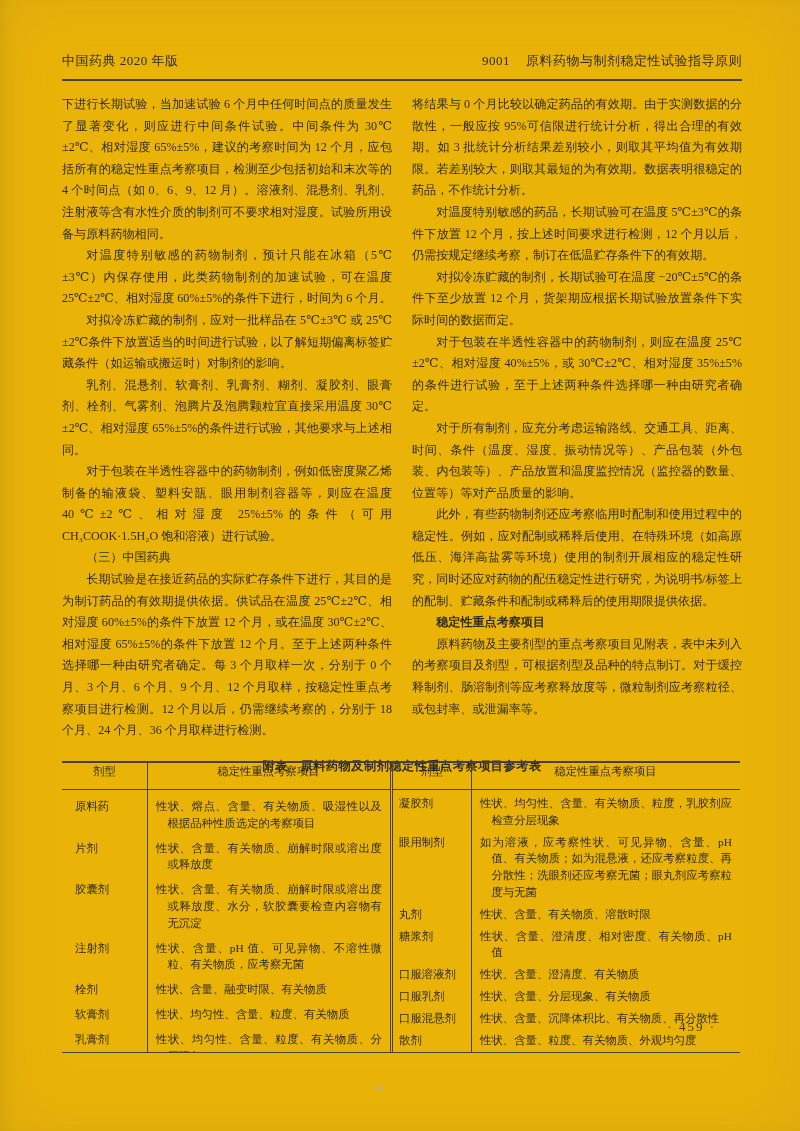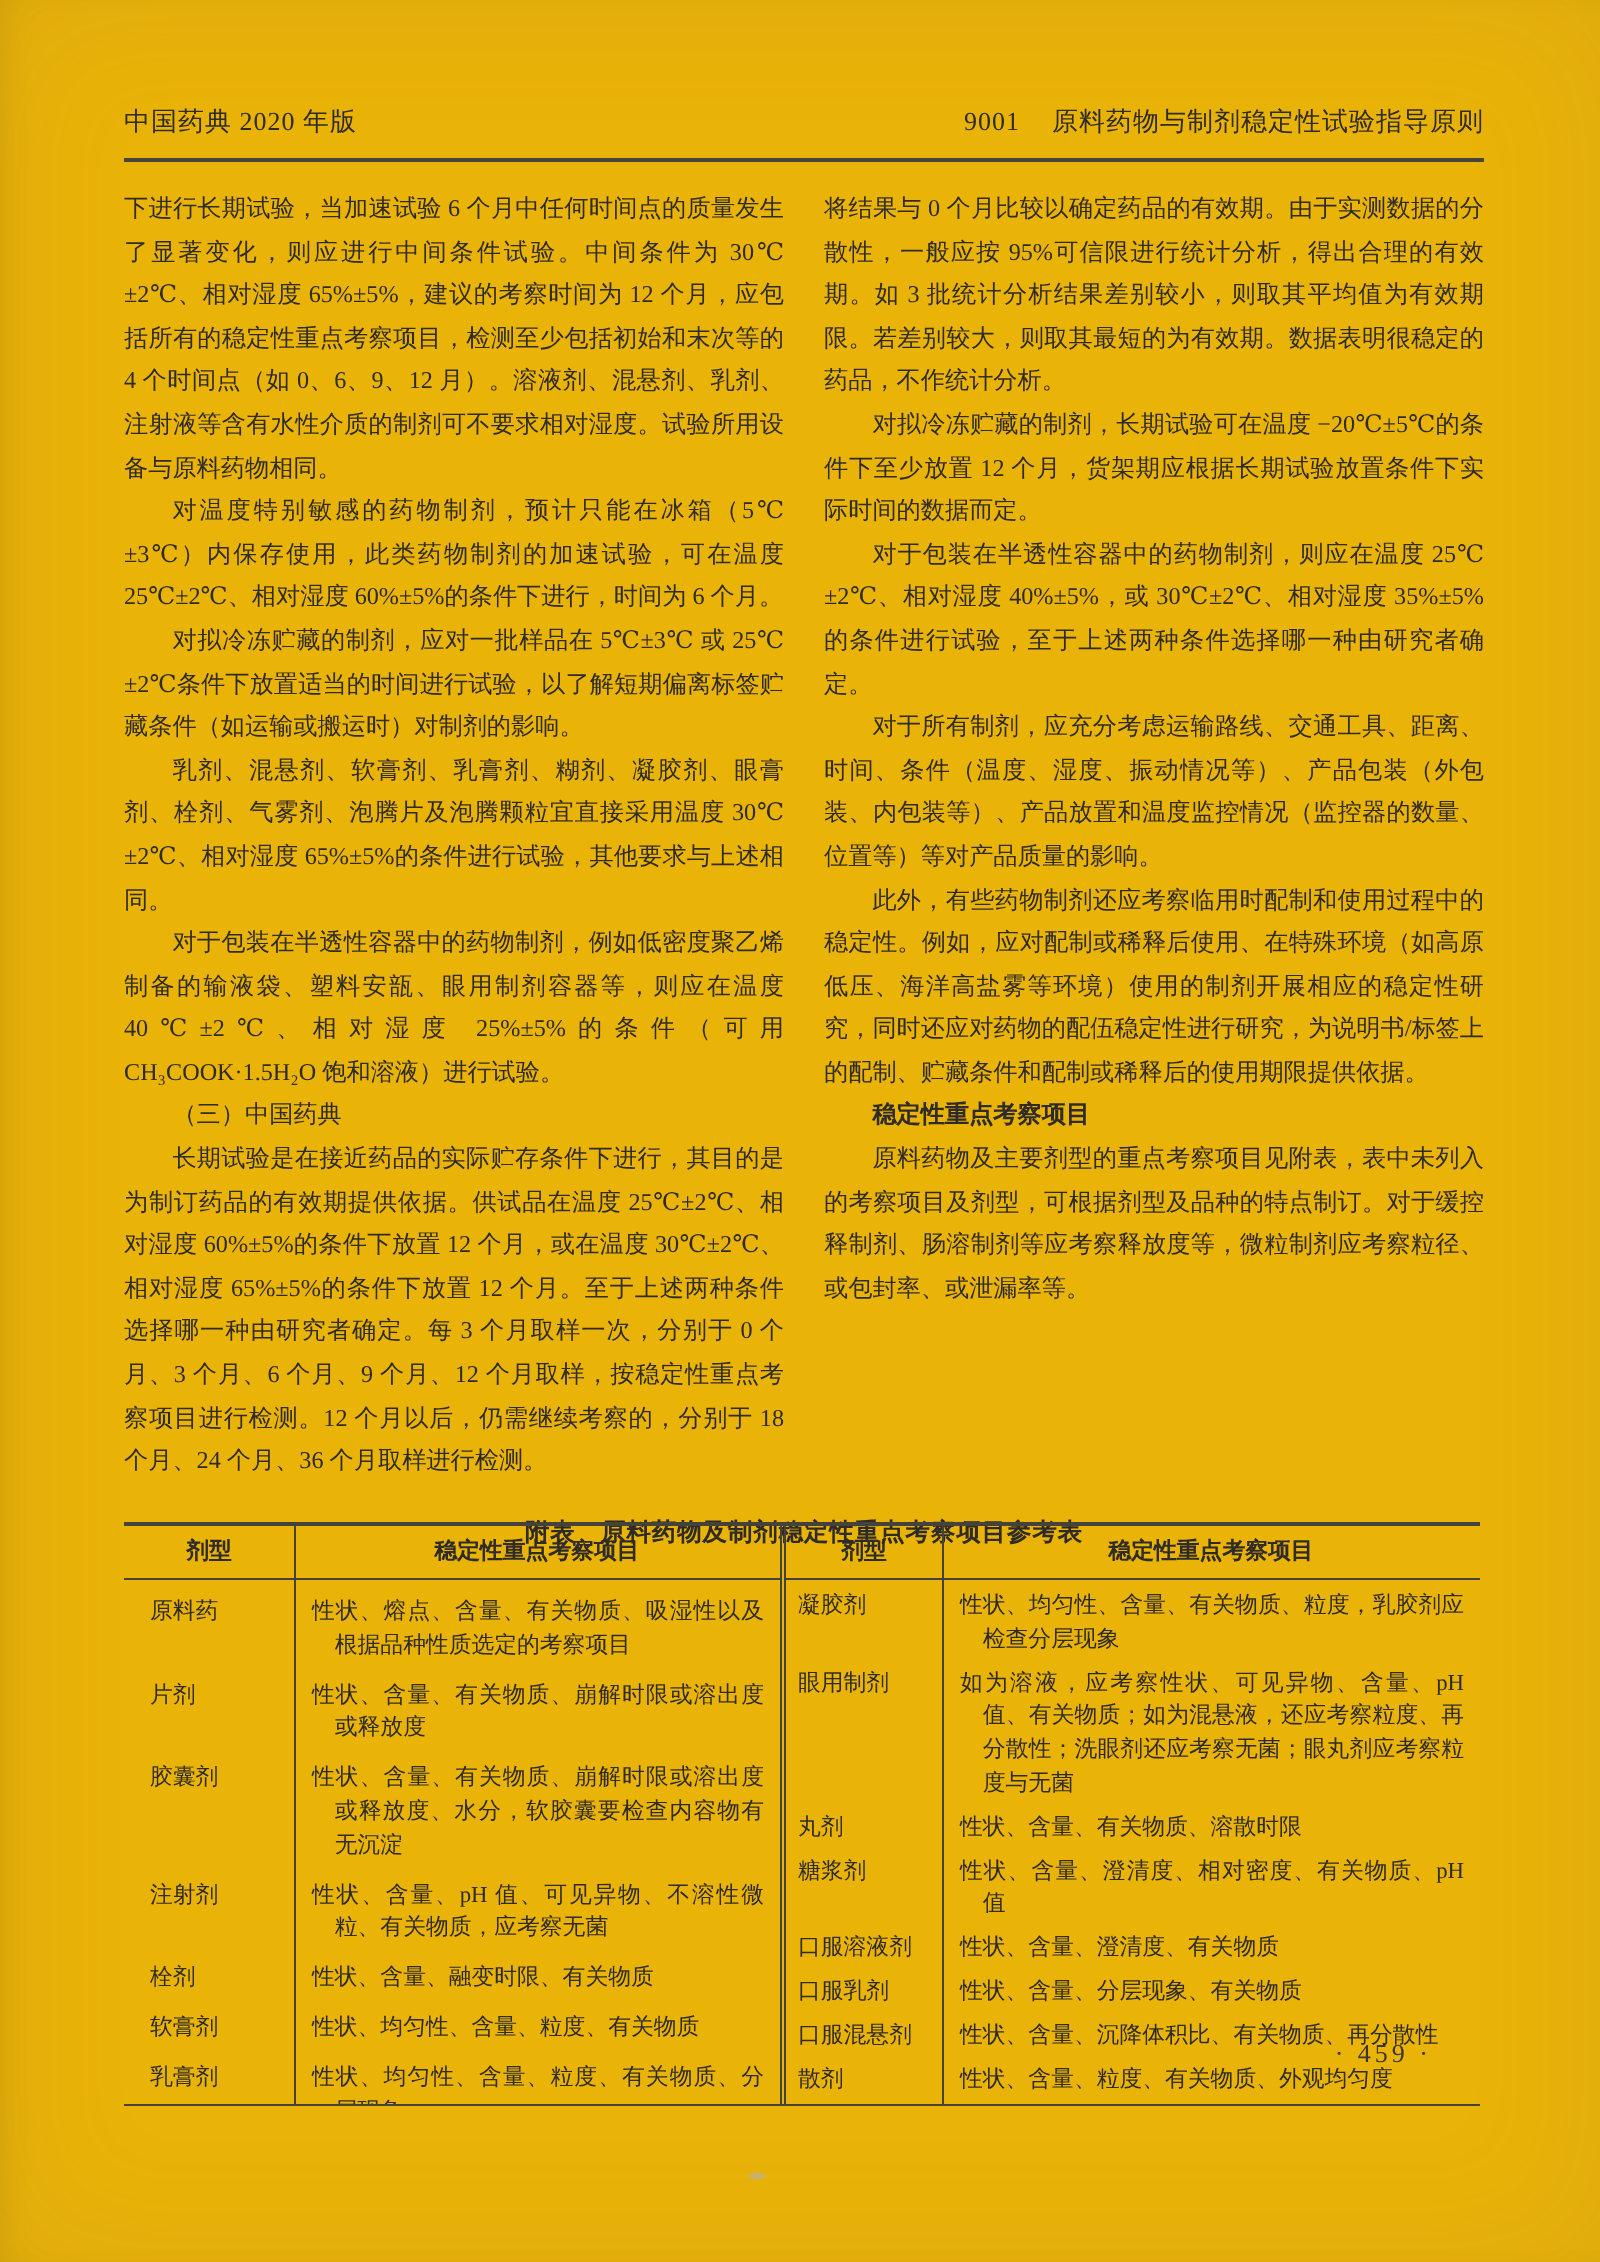--- a/index.html
+++ b/index.html
@@ -46,21 +46,21 @@
   .half{position:relative;box-sizing:border-box;}
   .half.lh{width:328px;}
   .half.rh{flex:1;border-left:3px double #45413b;}
   .half::before{
     content:"";position:absolute;top:0;bottom:0;width:1px;background:#45413b;
   }
   .half.lh::before{left:85px;}
   .half.rh::before{left:78px;}
   .thead{
     height:26px;border-bottom:1.2px solid #45413b;
-    display:flex;align-items:center;font-weight:700;
+    display:flex;align-items:flex-start;font-weight:400;
   }
   .lh .thead .th-type{width:85px;text-align:center;}
   .rh .thead .th-type{width:78px;text-align:center;}
   .thead .th-items{flex:1;text-align:center;}
   .trow{display:flex;}
   .lh .trow{padding-top:8px;}
   .rh .trow{padding-top:5px;}
   .lh .tc-type{width:85px;box-sizing:border-box;padding:0 4px 0 13px;}
   .rh .tc-type{width:78px;box-sizing:border-box;padding:0 2px 0 6px;}
   .tc-items{flex:1;box-sizing:border-box;padding-right:8px;
@@ -92,20 +92,21 @@
       <p class="cont">下进行长期试验，当加速试验 6 个月中任何时间点的质量发生了显著变化，则应进行中间条件试验。中间条件为 30℃±2℃、相对湿度 65%±5%，建议的考察时间为 12 个月，应包括所有的稳定性重点考察项目，检测至少包括初始和末次等的 4 个时间点（如 0、6、9、12 月）。溶液剂、混悬剂、乳剂、注射液等含有水性介质的制剂可不要求相对湿度。试验所用设备与原料药物相同。</p>
       <p>对温度特别敏感的药物制剂，预计只能在冰箱（5℃±3℃）内保存使用，此类药物制剂的加速试验，可在温度 25℃±2℃、相对湿度 60%±5%的条件下进行，时间为 6 个月。</p>
       <p>对拟冷冻贮藏的制剂，应对一批样品在 5℃±3℃ 或 25℃±2℃条件下放置适当的时间进行试验，以了解短期偏离标签贮藏条件（如运输或搬运时）对制剂的影响。</p>
       <p>乳剂、混悬剂、软膏剂、乳膏剂、糊剂、凝胶剂、眼膏剂、栓剂、气雾剂、泡腾片及泡腾颗粒宜直接采用温度 30℃±2℃、相对湿度 65%±5%的条件进行试验，其他要求与上述相同。</p>
       <p>对于包装在半透性容器中的药物制剂，例如低密度聚乙烯制备的输液袋、塑料安瓿、眼用制剂容器等，则应在温度 40℃±2℃、相对湿度 25%±5%的条件（可用 CH₃COOK·1.5H₂O 饱和溶液）进行试验。</p>
       <p>（三）中国药典</p>
       <p>长期试验是在接近药品的实际贮存条件下进行，其目的是为制订药品的有效期提供依据。供试品在温度 25℃±2℃、相对湿度 60%±5%的条件下放置 12 个月，或在温度 30℃±2℃、相对湿度 65%±5%的条件下放置 12 个月。至于上述两种条件选择哪一种由研究者确定。每 3 个月取样一次，分别于 0 个月、3 个月、6 个月、9 个月、12 个月取样，按稳定性重点考察项目进行检测。12 个月以后，仍需继续考察的，分别于 18 个月、24 个月、36 个月取样进行检测。</p>
     </div>
     <div class="col">
       <p class="cont">将结果与 0 个月比较以确定药品的有效期。由于实测数据的分散性，一般应按 95%可信限进行统计分析，得出合理的有效期。如 3 批统计分析结果差别较小，则取其平均值为有效期限。若差别较大，则取其最短的为有效期。数据表明很稳定的药品，不作统计分析。</p>
+      <p>对温度特别敏感的药品，长期试验可在温度 5℃±3℃的条件下放置 12 个月，按上述时间要求进行检测，12 个月以后，仍需按规定继续考察，制订在低温贮存条件下的有效期。</p>
       <p>对拟冷冻贮藏的制剂，长期试验可在温度 −20℃±5℃的条件下至少放置 12 个月，货架期应根据长期试验放置条件下实际时间的数据而定。</p>
       <p>对于包装在半透性容器中的药物制剂，则应在温度 25℃±2℃、相对湿度 40%±5%，或 30℃±2℃、相对湿度 35%±5%的条件进行试验，至于上述两种条件选择哪一种由研究者确定。</p>
       <p>对于所有制剂，应充分考虑运输路线、交通工具、距离、时间、条件（温度、湿度、振动情况等）、产品包装（外包装、内包装等）、产品放置和温度监控情况（监控器的数量、位置等）等对产品质量的影响。</p>
       <p>此外，有些药物制剂还应考察临用时配制和使用过程中的稳定性。例如，应对配制或稀释后使用、在特殊环境（如高原低压、海洋高盐雾等环境）使用的制剂开展相应的稳定性研究，同时还应对药物的配伍稳定性进行研究，为说明书/标签上的配制、贮藏条件和配制或稀释后的使用期限提供依据。</p>
       <p class="bold">稳定性重点考察项目</p>
       <p>原料药物及主要剂型的重点考察项目见附表，表中未列入的考察项目及剂型，可根据剂型及品种的特点制订。对于缓控释制剂、肠溶制剂等应考察释放度等，微粒制剂应考察粒径、或包封率、或泄漏率等。</p>
     </div>
   </div>
 
   <div class="tcaption">附表　原料药物及制剂稳定性重点考察项目参考表</div>

